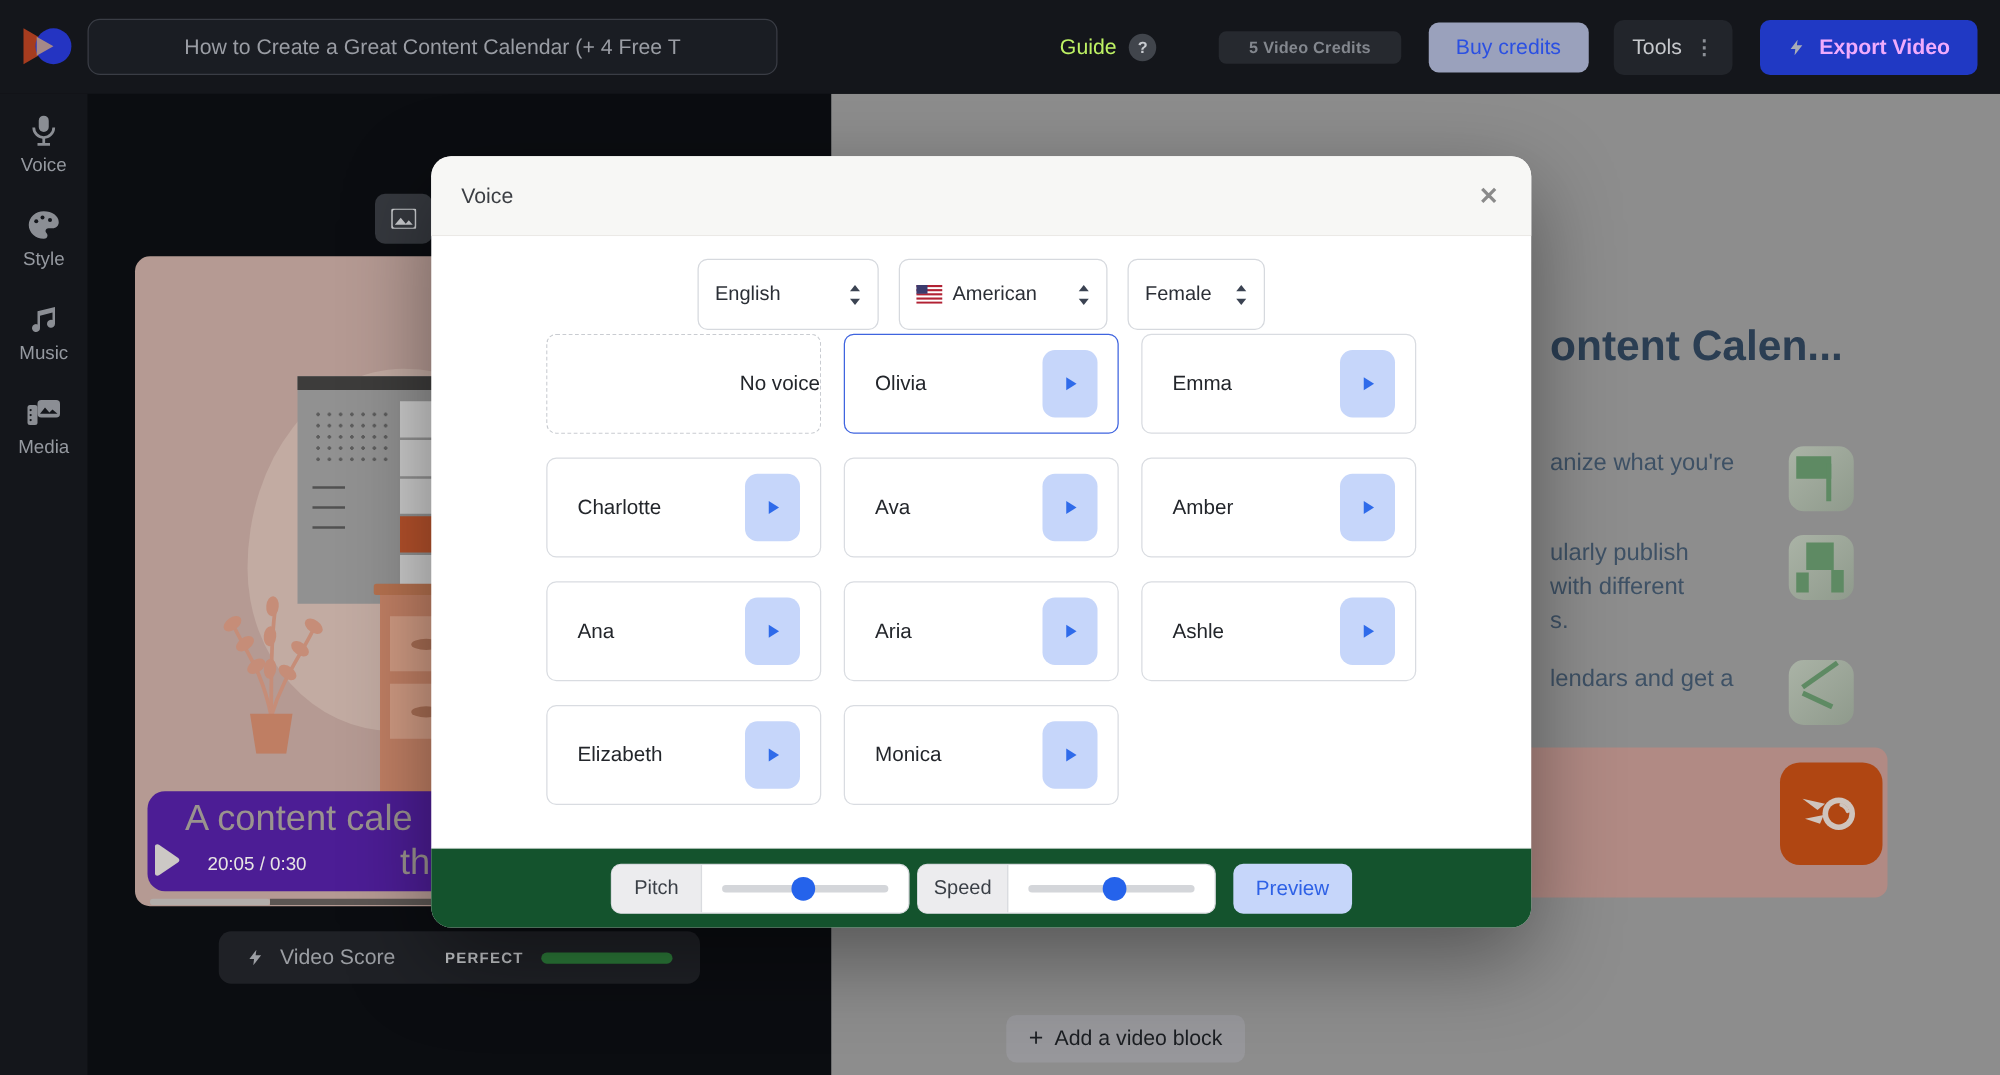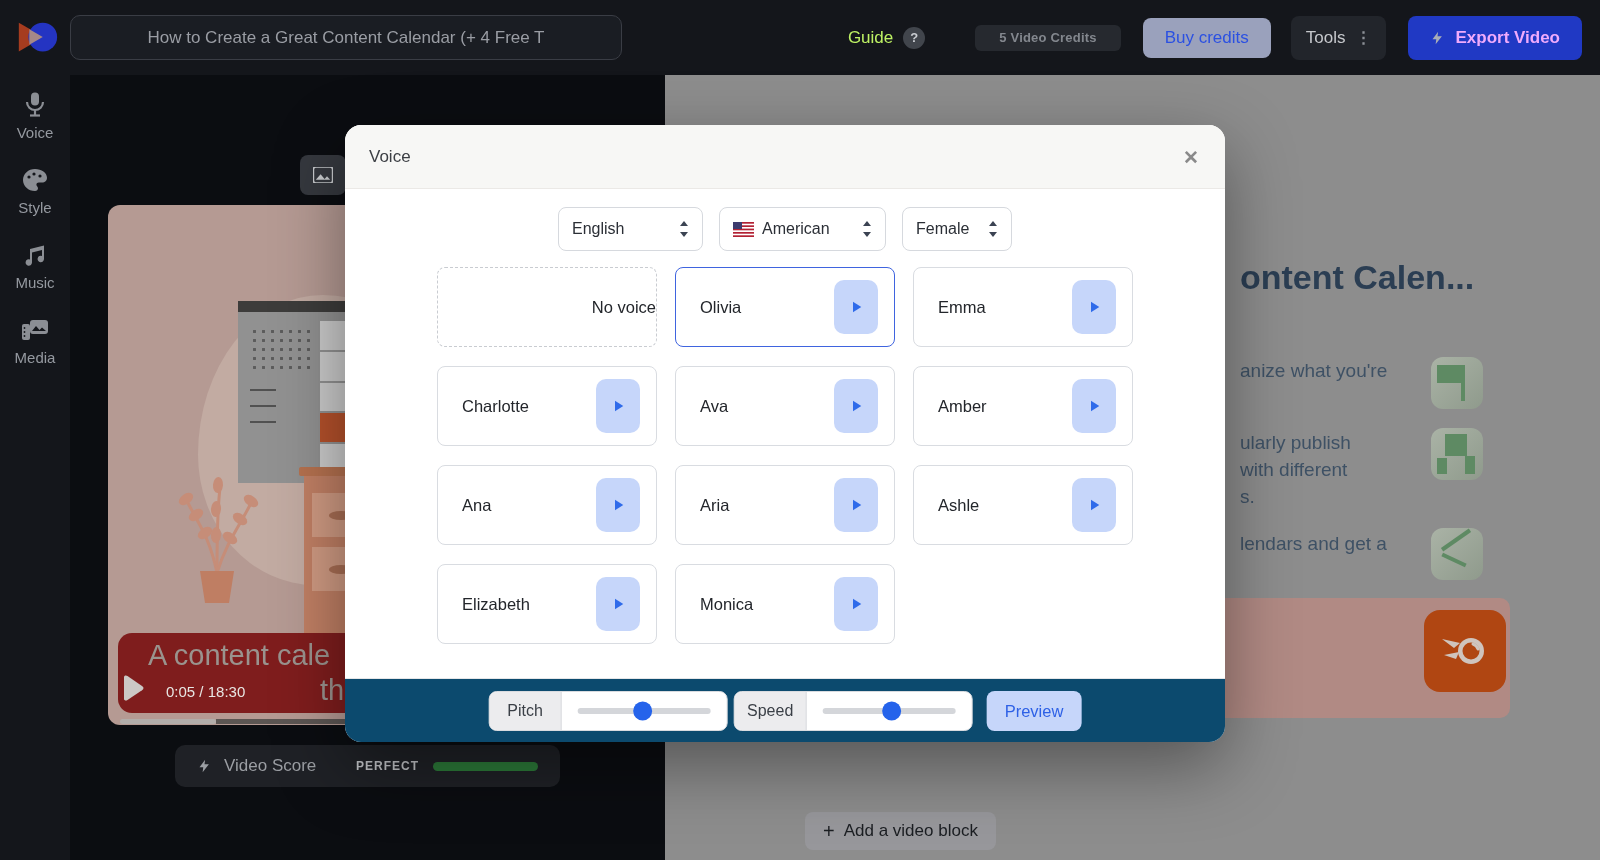--- a/index.html
+++ b/index.html
@@ -66,21 +66,21 @@
 
   .dresser { position:absolute; left:196px; top:270px; width:70px; height:165px;
              background:#c07f64; }
   .dresser-top { position:absolute; left:-5px; top:-8px; width:80px; height:9px;
                  background:#b5714f; border-radius:2px; }
   .drawer { position:absolute; left:8px; width:56px; height:44px; background:#cf9a82; }
   .drawer i { position:absolute; left:17px; top:18px; width:24px; height:9px;
               background:#a96e54; border-radius:50%; display:block; }
 
   .subtitle-box { position:absolute; left:10px; top:428px; width:252px; height:80px;
-                  background:#7f1d1d; border-radius:14px; cursor:text; }
+                  background:#4c1d95; border-radius:14px; cursor:text; }
   .subtitle-l1 { position:absolute; left:30px; top:6px; font-size:29px; color:#9a938e; white-space:nowrap; }
   .subtitle-l2 { position:absolute; left:202px; top:41px; font-size:29px; color:#9a938e; }
   .time-chip { position:absolute; left:48px; top:50px; font-size:15px; color:#e8e6e3; }
   .sub-play { position:absolute; left:3px; top:42px; color:#ccc8c5; }
   .progress-light { position:absolute; left:12px; top:514px; width:96px; height:5px;
                     background:#b2adaa; border-radius:3px; }
   .progress-dark { position:absolute; left:108px; top:514px; width:150px; height:5px;
                    background:#5c5653; border-radius:0 3px 3px 0; }
 
   .score-bar { position:absolute; left:105px; top:670px; width:385px; height:42px;
@@ -117,39 +117,39 @@
   .modal-header { position:absolute; left:0; top:0; width:100%; height:64px;
                   background:#f7f7f5; border-bottom:1px solid #ebe9e6;
                   border-radius:16px 16px 0 0; }
   .modal-title { position:absolute; left:24px; top:22px; font-size:17px; color:#3c3f44; }
   .modal-close { position:absolute; right:20px; top:18px; width:28px; height:28px;
                  color:#8a8a8a; font-size:19px; font-weight:bold; display:flex;
                  align-items:center; justify-content:center; cursor:pointer; }
 
   .filters { position:absolute; left:50%; top:82px; transform:translateX(-50%);
              display:flex; gap:16px; }
-  .select { height:44px; border:1px solid #d6d9de; border-radius:8px; background:#fff;
+  .select { height:57px; border:1px solid #d6d9de; border-radius:8px; background:#fff;
             display:flex; align-items:center; padding:0 13px; font-size:16px;
             color:#2b2f36; cursor:pointer; gap:8px; }
   .select .caret { color:#3b4352; display:flex; }
   .sel-lang { width:145px; } .sel-accent { width:167px; } .sel-gender { width:110px; }
   .select .grow { flex:1; }
 
   .voice-grid { position:absolute; left:92px; top:142px; display:grid;
                 grid-template-columns:repeat(3,220px); gap:19px 18px; }
   .vcard { height:80px; border:1px solid #d9dce1; border-radius:8px; background:#fff;
            display:flex; align-items:center; padding:0 16px 0 24px; cursor:pointer; }
   .vcard.none { border:1px dashed #c9ccd1; justify-content:flex-end; padding:0; }
   .vcard.selected { border:1.5px solid #3f64df; }
   .vname { font-size:16.5px; color:#23262b; }
   .vplay { margin-left:auto; width:44px; height:54px; background:#c6d6fa; border-radius:10px;
            display:flex; align-items:center; justify-content:center; cursor:pointer; }
 
   .modal-footer { position:absolute; left:0; top:553px; width:100%; height:64px;
-                  background:#0c4a6e; border-top:1px solid #e5e6e8;
+                  background:#14532d; border-top:1px solid #e5e6e8;
                   border-radius:0 0 16px 16px;padding-left:30px; }
   .footer-group { position:absolute; left:50%; top:12px; transform:translateX(-50%);
                   display:flex; align-items:center; }
   .seg { display:flex; height:40px; border:1px solid #d9dbdf; border-radius:8px;
          overflow:hidden; background:#fff; }
   .seg-label { width:72px; background:#ececee; border-right:1px solid #d9dbdf;
                display:flex; align-items:center; justify-content:center;
                font-size:16px; color:#3a3f46; }
   .seg-slider { width:165px; position:relative; cursor:pointer; }
   .track { position:absolute; left:16px; right:16px; top:50%; height:6px;
@@ -280,21 +280,21 @@
           <i></i>
         </div>
       <div class="drawer" style="top:72px">
           <i></i>
         </div>
     </div>
 
     <div class="subtitle-box">
       <span class="subtitle-l1">A content cale</span>
       <span class="subtitle-l2">tha</span>
-      <span class="time-chip">0:05 / 18:30</span>
+      <span class="time-chip">20:05 / 0:30</span>
       <span class="sub-play">
         <svg width="24" height="26" viewBox="0 0 24 26" fill="#ccc8c5">
             <path d="M3 2 C3 0.5 5 0 6.5 1 L21 11 c2 1.4 2 2.8 0 4.2 L6.5 25 C5 26 3 25.5 3 24 z"></path>
           </svg>
       </span>
     </div>
     <div class="progress-light"></div>
     <div class="progress-dark"></div>
   </div>
 

